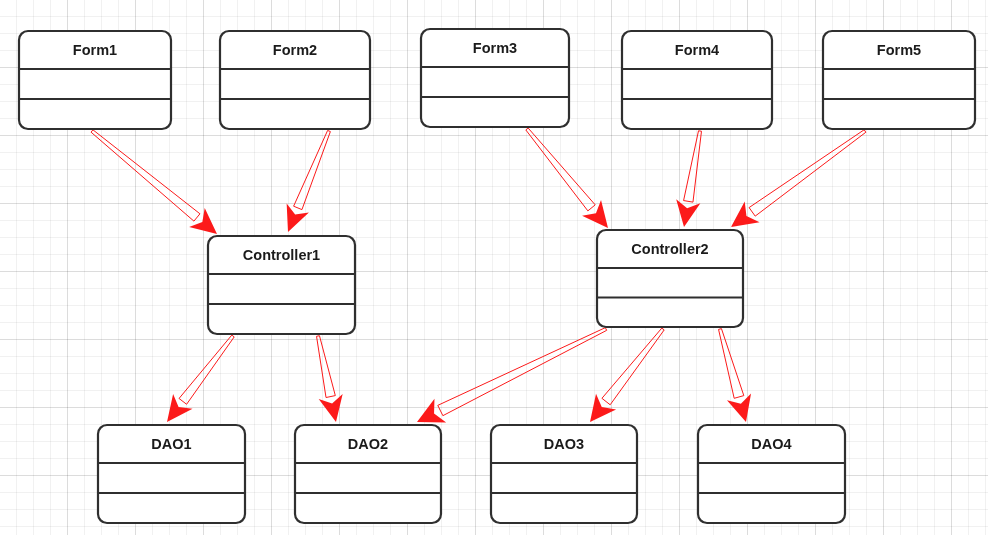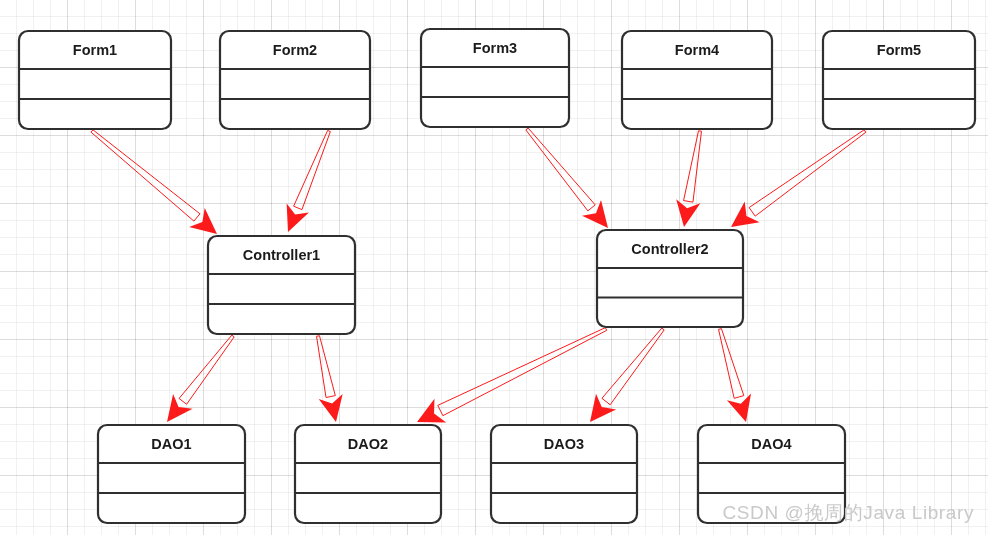--- a/index.html
+++ b/index.html
@@ -179,15 +179,14 @@
         </g>
         <g>
           <rect class="uml-box-rect" x="698" y="425" width="147" height="98" rx="9" ry="9"></rect>
           <line class="uml-divider" x1="698" x2="845" y1="463" y2="463"></line>
           <line class="uml-divider" x1="698" x2="845" y1="493" y2="493"></line>
           <text class="uml-title" x="771.5" y="445">DAO4</text>
         </g>
       </g>
   </svg>
 
-  <div class="watermark">CSDN @挽周的Java Library</div>
 
 </div>
 
 </body></html>

